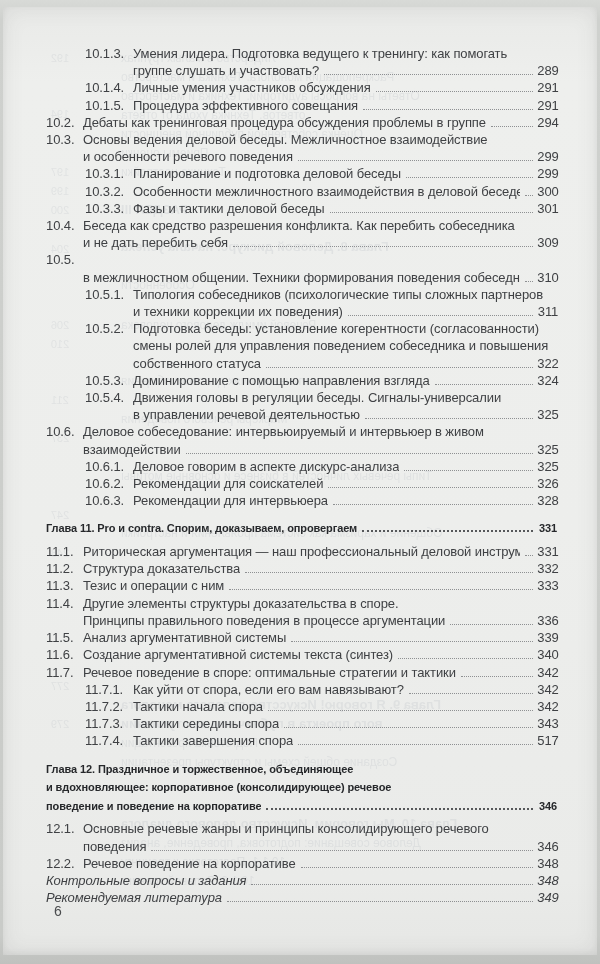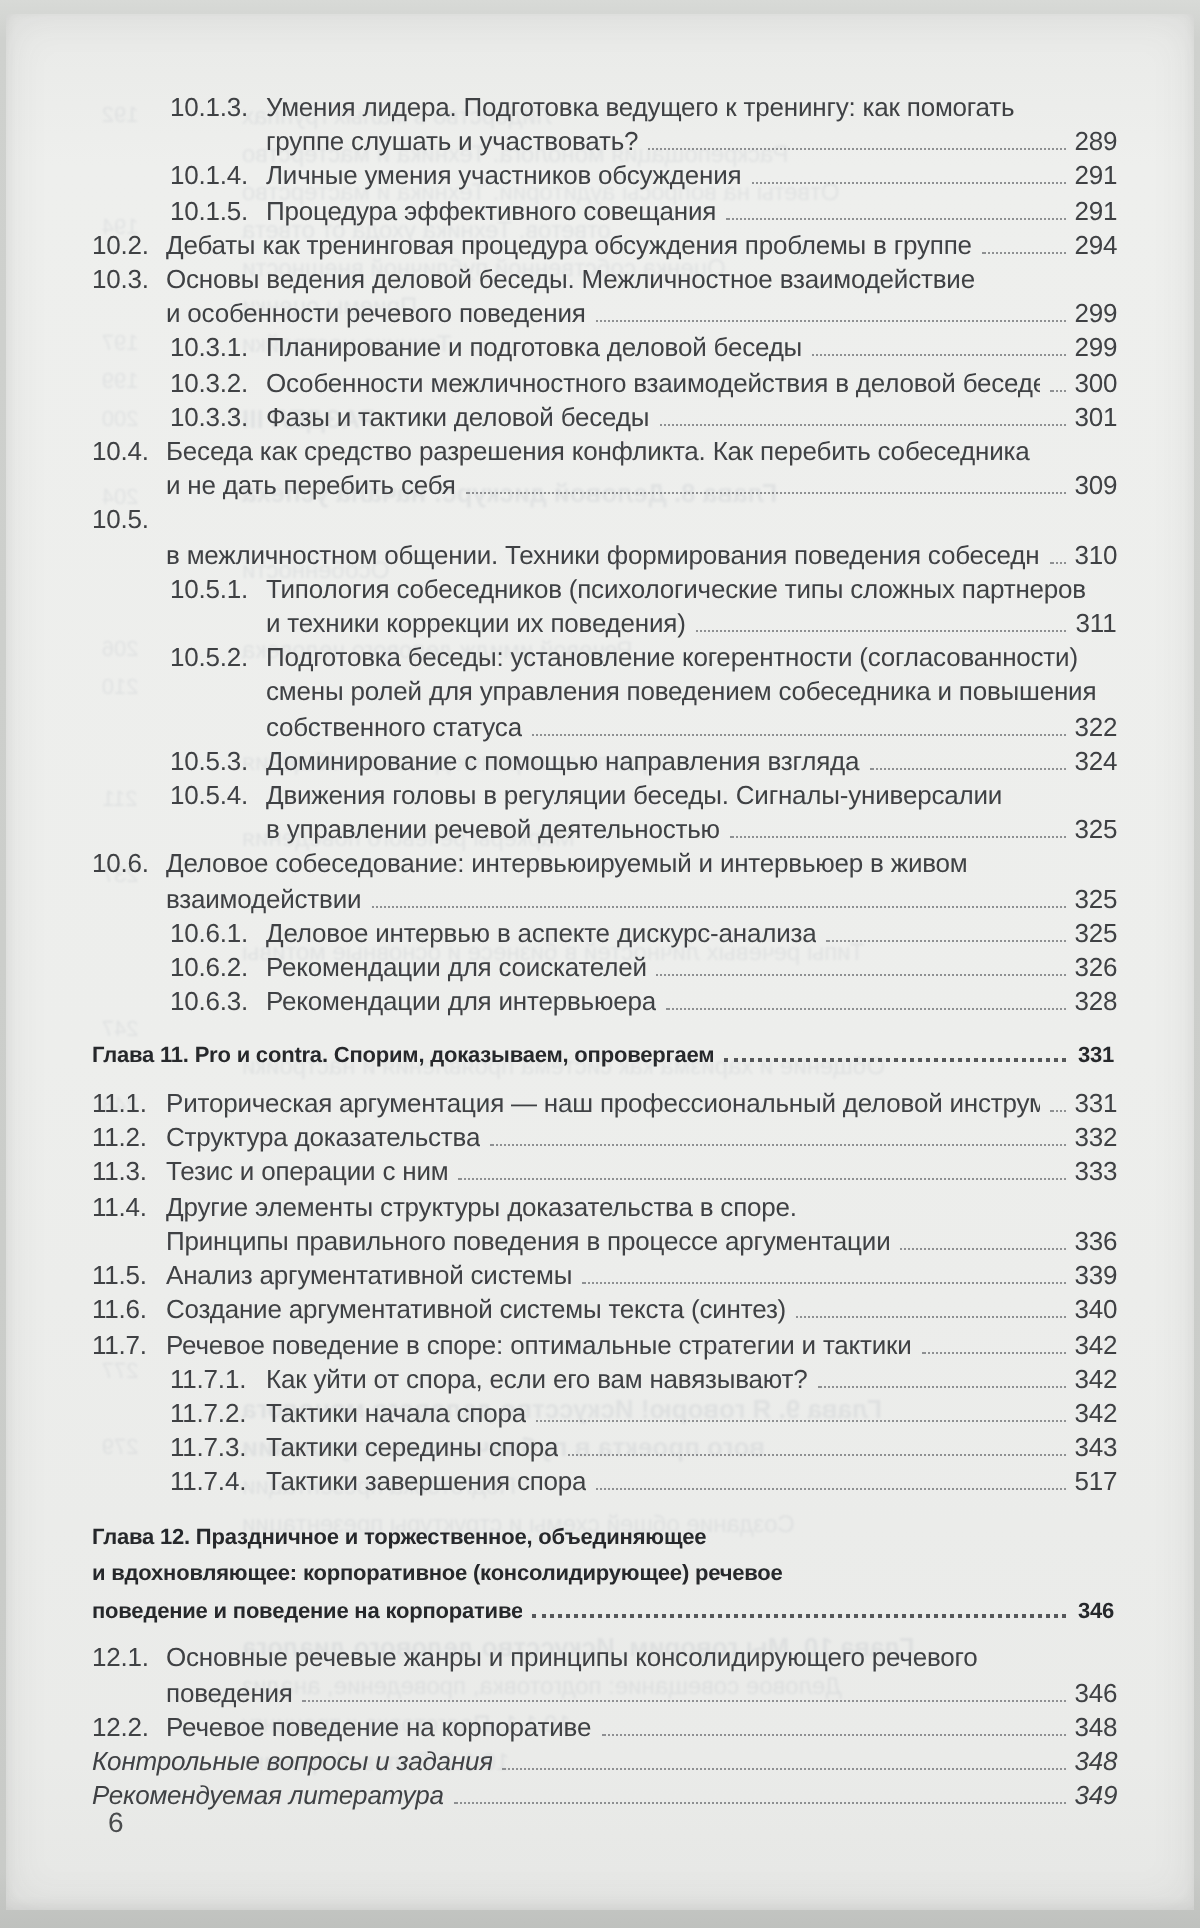--- a/index.html
+++ b/index.html
@@ -240,21 +240,21 @@
         <div class="line">
           <span class="num"></span>
           <span class="txt">взаимодействии</span>
           <span class="leader"></span>
           <span class="pg">325</span>
         </div>
       </div>
       <div class="entry level2">
         <div class="line">
           <span class="num">10.6.1.</span>
-          <span class="txt">Деловое интервью в аспекте дискурс-анализа</span>
+          <span class="txt">Деловое говорим в аспекте дискурс-анализа</span>
           <span class="leader"></span>
           <span class="pg">325</span>
         </div>
       </div>
       <div class="entry level2">
         <div class="line">
           <span class="num">10.6.2.</span>
           <span class="txt">Рекомендации для соискателей</span>
           <span class="leader"></span>
           <span class="pg">326</span>

